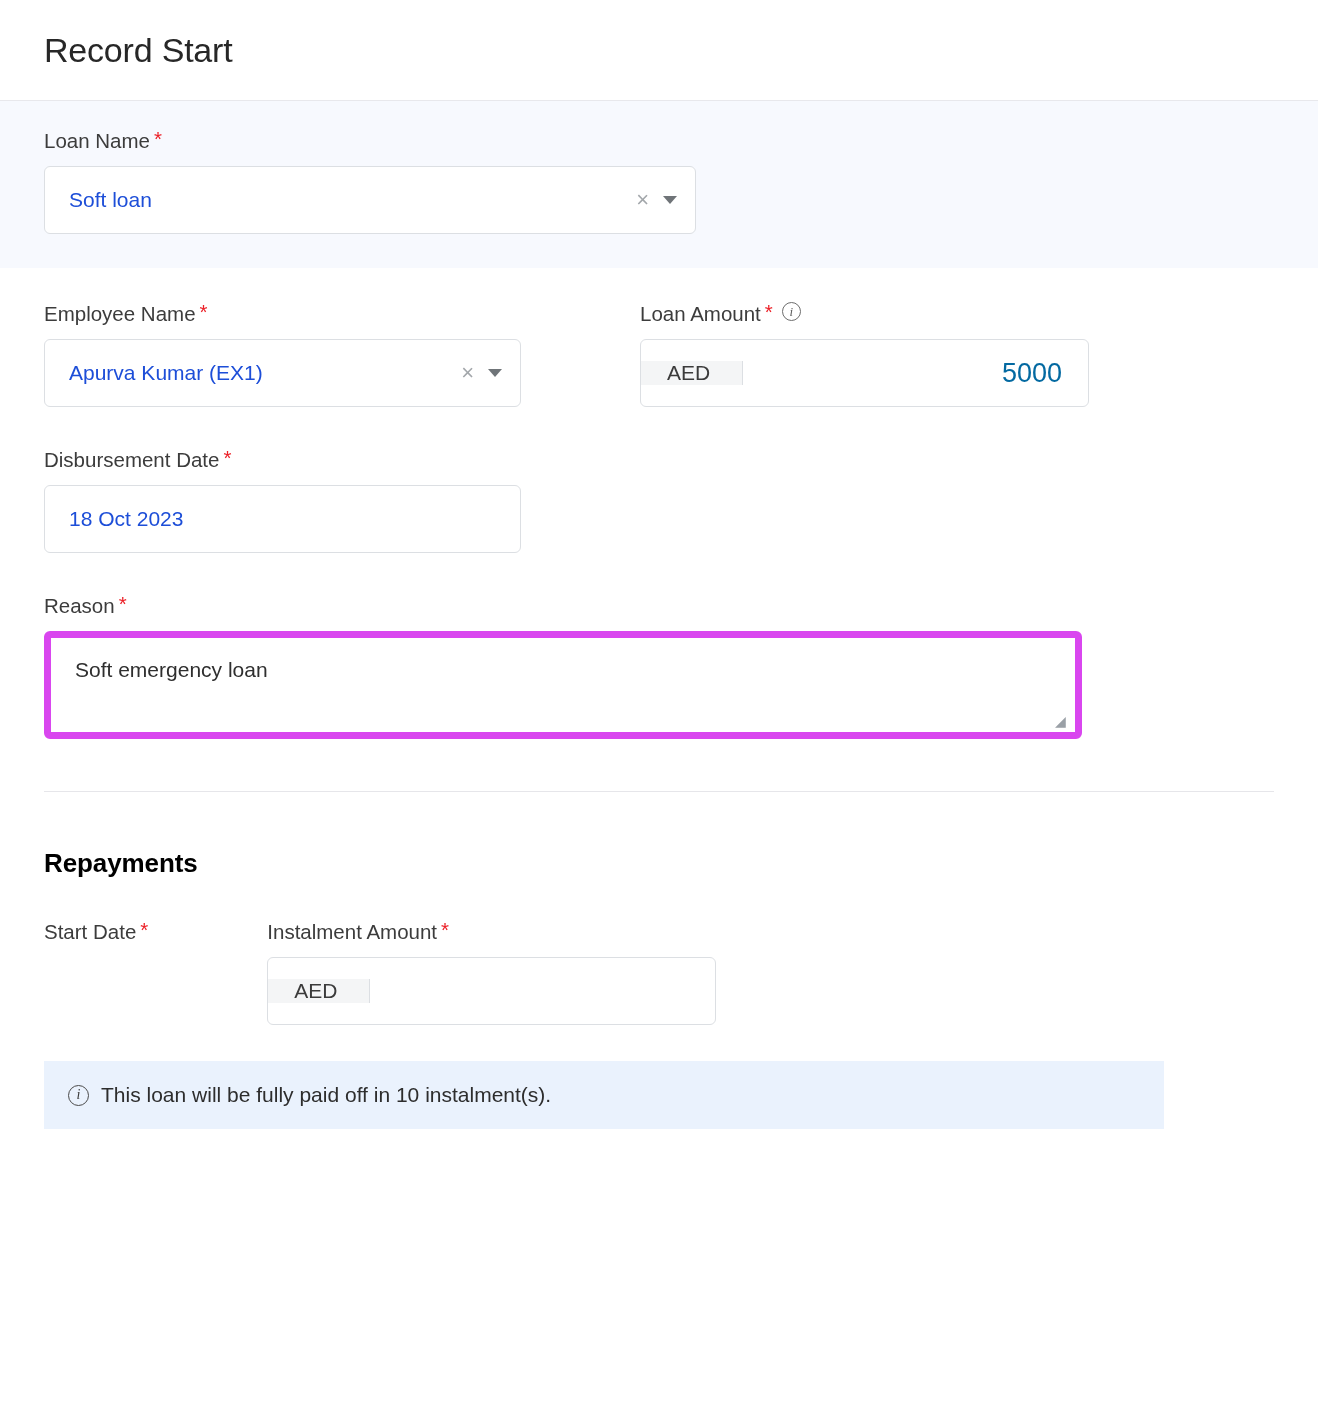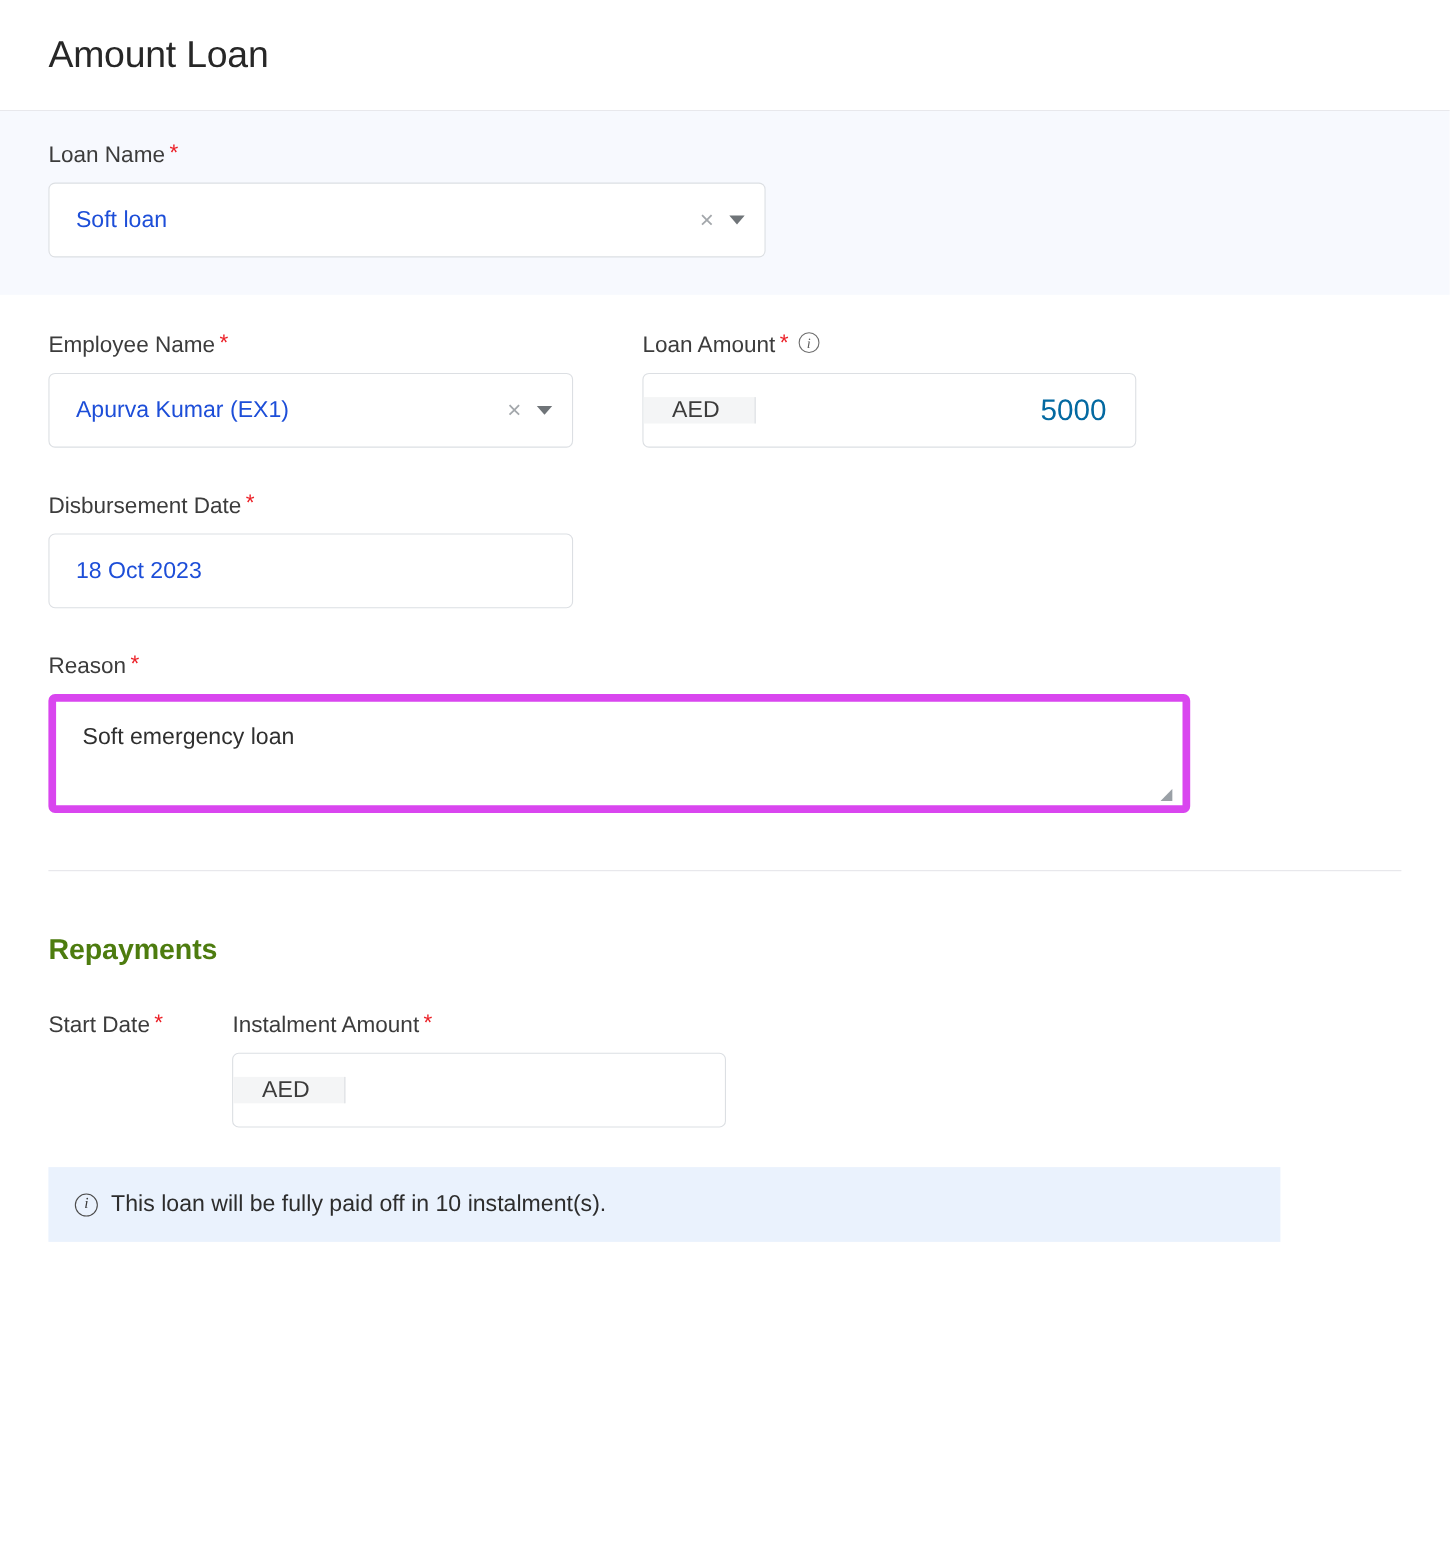--- a/index.html
+++ b/index.html
@@ -163,35 +163,35 @@
     color: #9aa0a6;
     font-size: 14px;
     line-height: 14px;
     transform: rotate(0deg);
     cursor: nwse-resize;
   }
 
   
   .row {
     display: flex;
-    gap: 63px;
+    gap: 119px;
   }
   .mt-34 { margin-top: 34px; }
   .mt-44 { margin-top: 41px; }
 
   hr.divider {
     border: none;
     border-top: 1px solid #e6e6ea;
     margin: 52px 44px 0 44px;
   }
 
   .section-title {
     font-size: 26px;
     font-weight: 700;
-    color: #4d7c0f;
+    color: #000000;
     margin: 56px 0 0 0;
     letter-spacing: -0.1px;
   }
 
   
   .info-banner {
     margin: 36px 44px 0 44px;
     width: 1120px;
     height: 68px;
     background: #eaf2fd;
@@ -207,21 +207,21 @@
     border-color: #4a4a4a;
     color: #3b3b3b;
     margin-left: 0;
     font-size: 14px;
   }
 </style>
 </head>
 <body>
 
 <div class="page-header">
-  <div class="page-title">Amount Loan</div>
+  <div class="page-title">Record Start</div>
 </div>
 
 <div class="band-highlight">
   <div class="field-label">
     <span>Loan Name</span>
       <span class="req">*</span>
   </div>
   <div class="control select w-loanname">
     <span class="value">Soft loan</span>
     <span class="select-actions">

